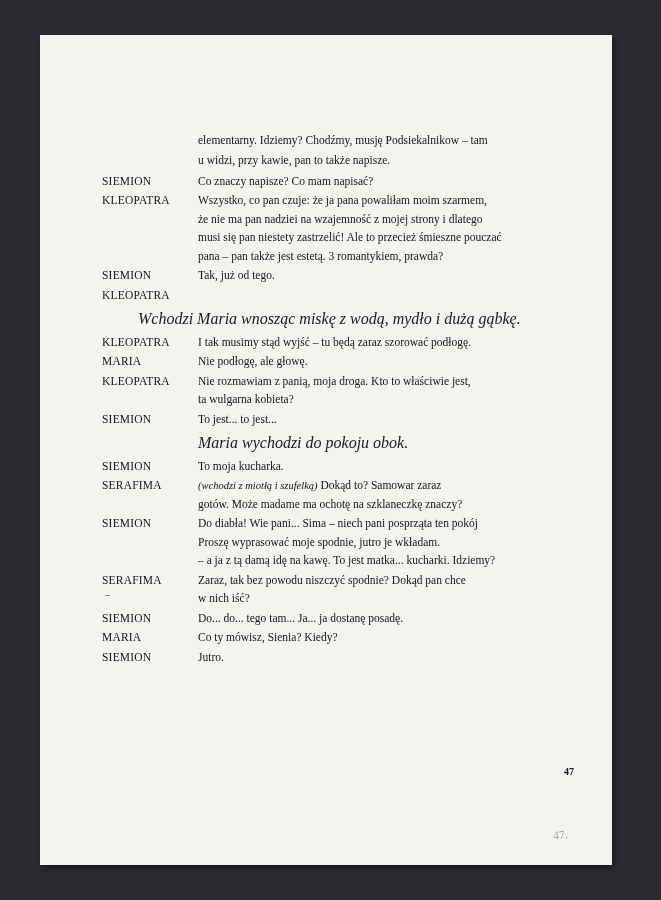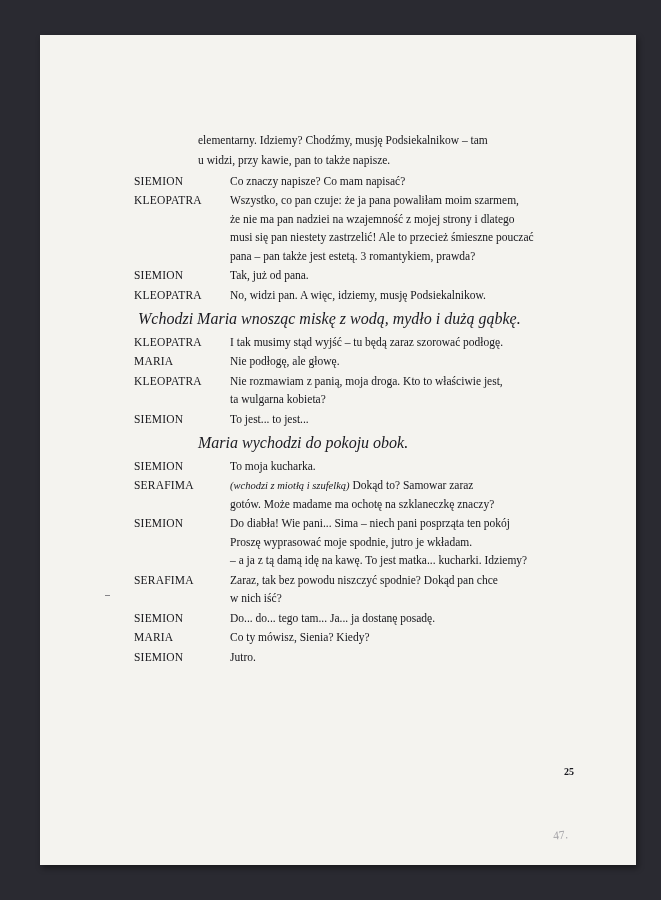--- a/index.html
+++ b/index.html
@@ -20,21 +20,20 @@
     background: #2a2a31;
   }
   #page-sheet {
     position: absolute;
     left: 40px;
     top: 35px;
     width: 572px;
     height: 830px;
     background: #f4f3ef;
     box-shadow: 2px 3px 6px rgba(0,0,0,0.45);
-    padding-left: 24px;
   }
   #page-inner {
     position: absolute;
     left: 0;
     top: 0;
     width: 572px;
     height: 830px;
     padding: 0;
   }
   .script-block {
@@ -43,21 +42,20 @@
     top: 98px;
     width: 470px;
   }
   .line {
     display: flex;
     align-items: flex-start;
     font-size: 11.5px;
     line-height: 15px;
     color: #15151a;
     margin-bottom: 4.5px;
-    margin-left: 32px;
   }
   .speaker {
     width: 96px;
     flex: 0 0 96px;
     font-size: 11.5px;
     letter-spacing: 0.2px;
     color: #15151a;
     white-space: nowrap;
   }
   .speech {
@@ -146,26 +144,25 @@
           <span class="speech">
             <span>Wszystko, co pan czuje: że ja pana powaliłam moim szarmem,</span>
             <span class="cont">że nie ma pan nadziei na wzajemność z mojej strony i dlatego</span>
             <span class="cont">musi się pan niestety zastrzelić! Ale to przecież śmieszne pouczać</span>
             <span class="cont">pana – pan także jest estetą. 3 romantykiem, prawda?</span>
           </span>
         </div>
 
         <div class="line">
           <span class="speaker">SIEMION</span>
-          <span class="speech">Tak, już od pana.</span>
-        </div>
-
-        <div class="line">
-          <span class="speaker">KLEOPATRA</span>
-          <span class="speech">No, widzi pan. A więc, idziemy, musję Podsiekalnikow.</span>
+          <span class="speech">Tak, już od tego.</span>
+        </div>
+
+        <div class="line">
+          <span class="speaker">KLEOPATRA</span>
         </div>
 
         <div class="stage">Wchodzi Maria wnosząc miskę z wodą, mydło i dużą gąbkę.</div>
 
         <div class="line">
           <span class="speaker">KLEOPATRA</span>
           <span class="speech">I tak musimy stąd wyjść – tu będą zaraz szorować podłogę.</span>
         </div>
 
         <div class="line">
@@ -230,18 +227,18 @@
         </div>
 
         <div class="line">
           <span class="speaker">SIEMION</span>
           <span class="speech">Jutro.</span>
         </div>
 
       </div>
 
       <div class="tiny-mark"></div>
-      <div class="page-number">25</div>
+      <div class="page-number">47</div>
       <div class="pencil-mark">47.</div>
 
     </div>
   </div>
 </div>
 
 </body></html>

